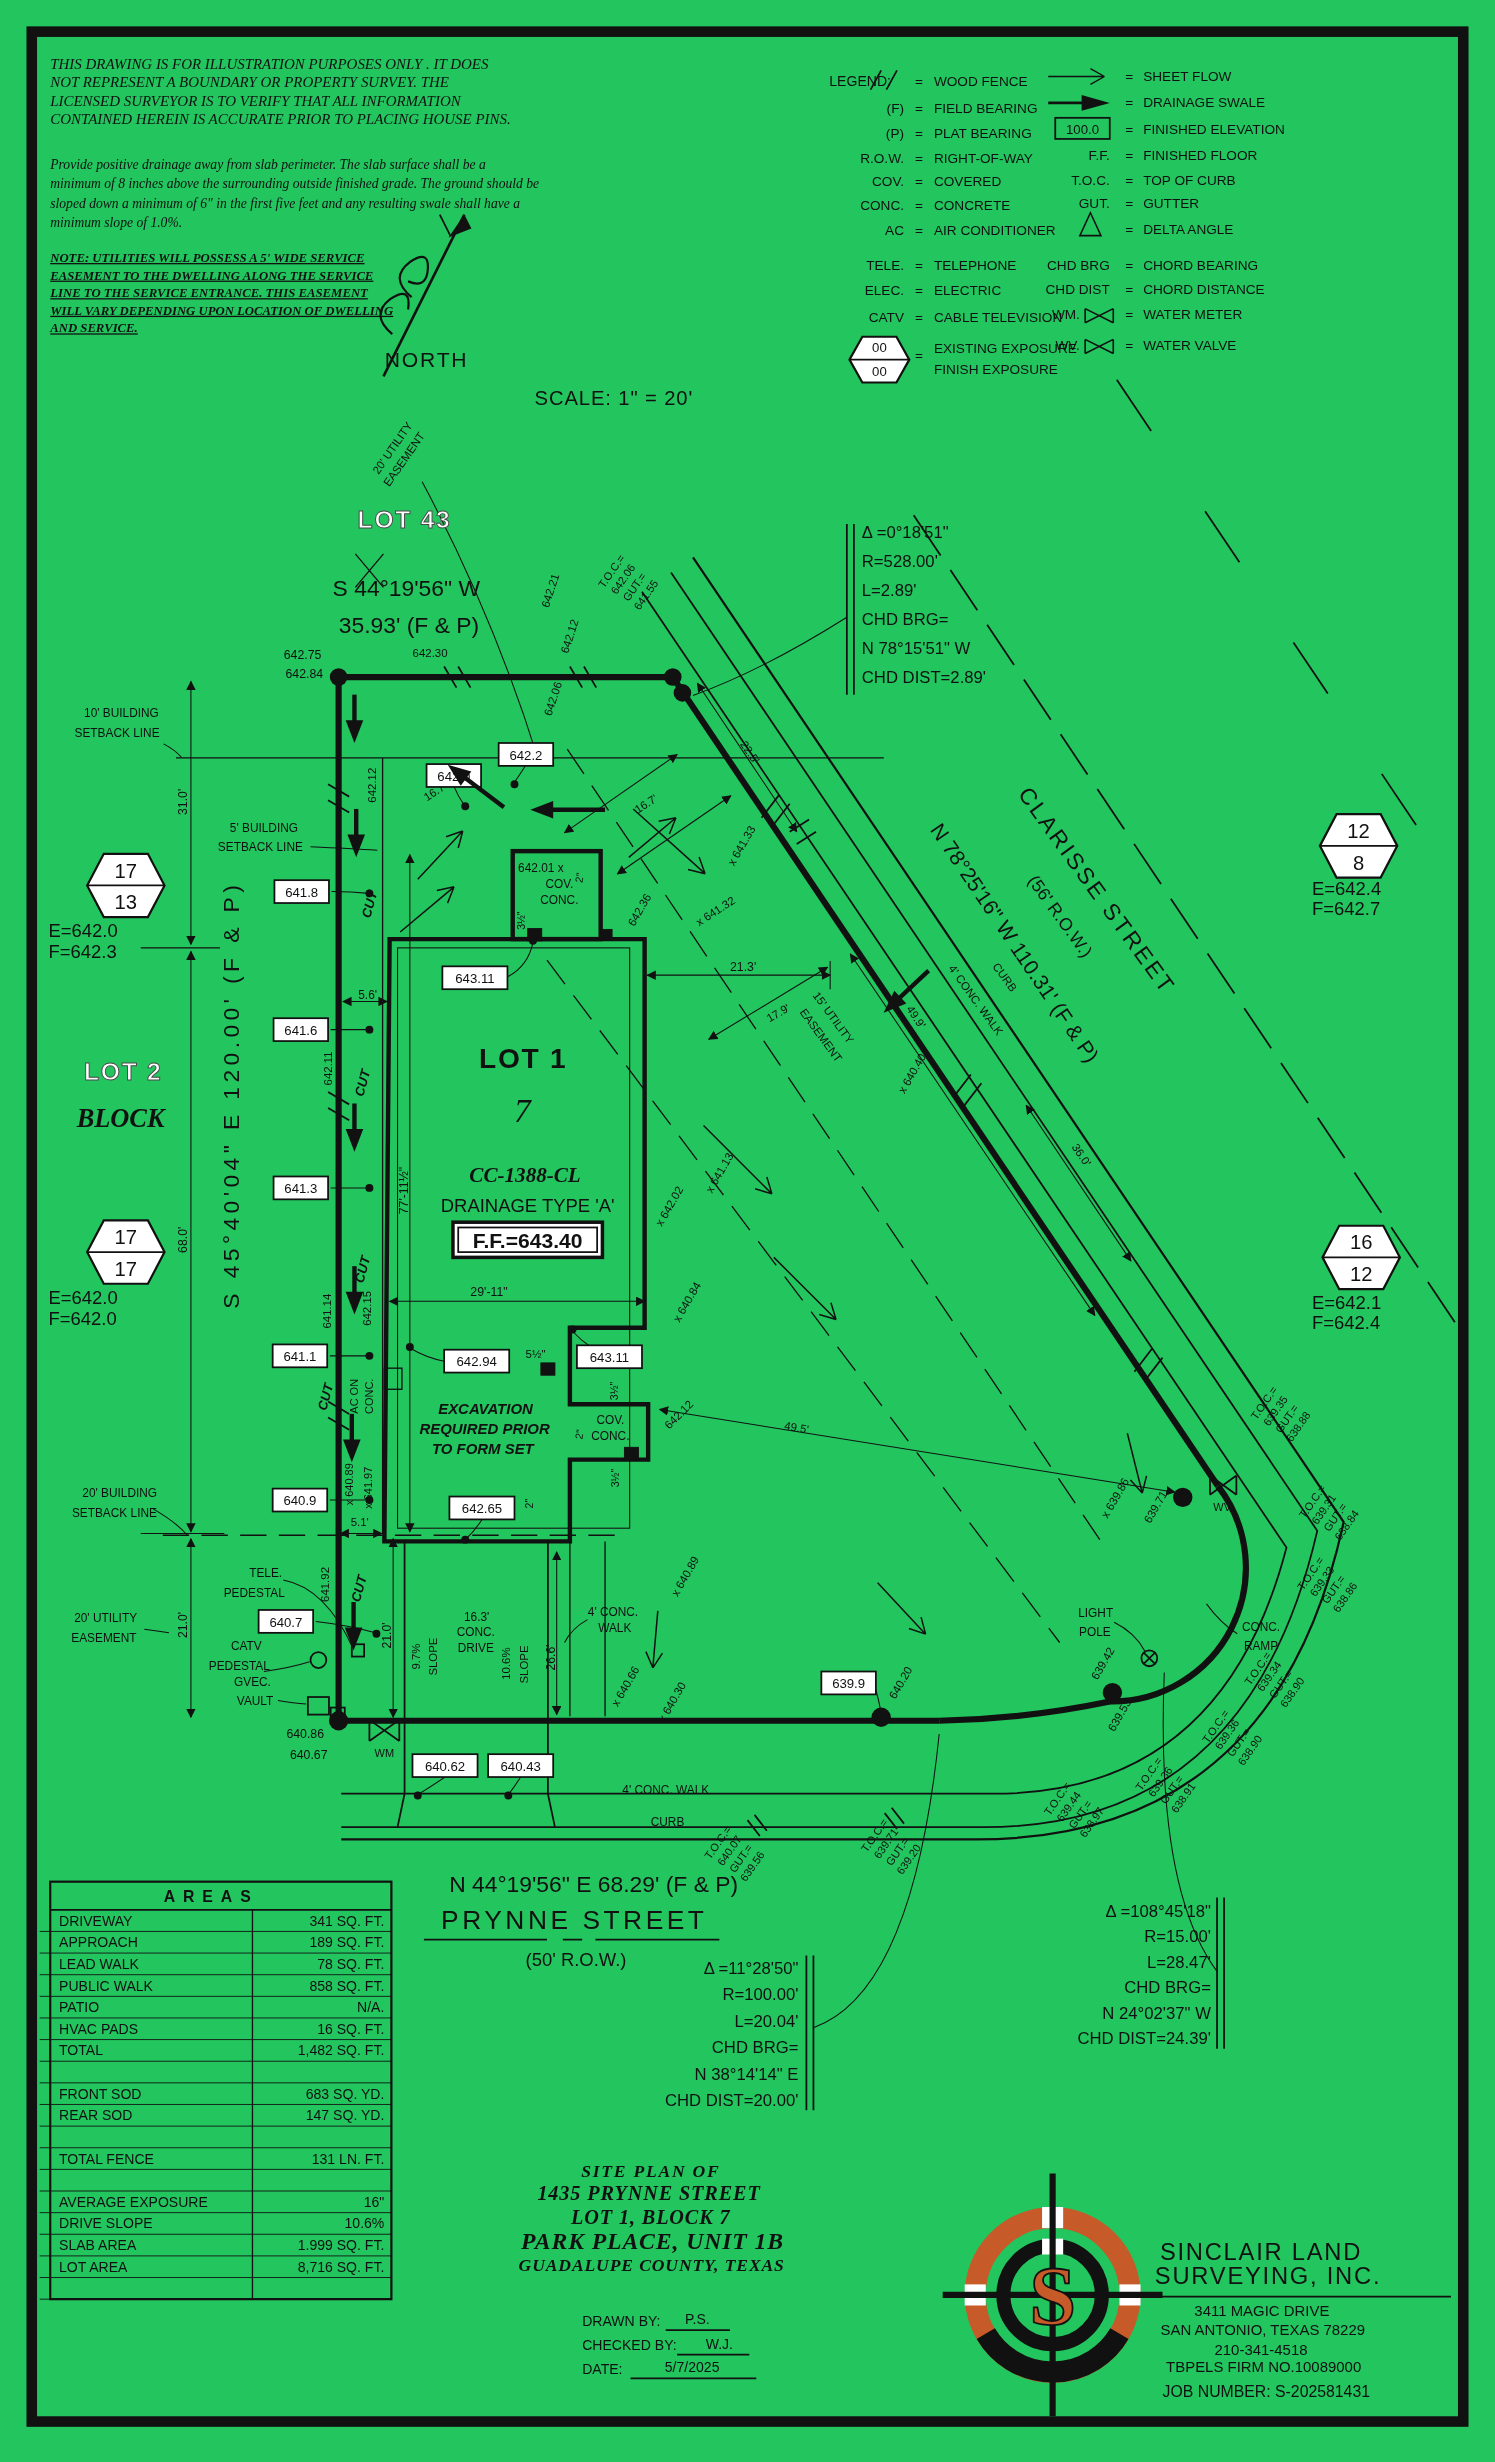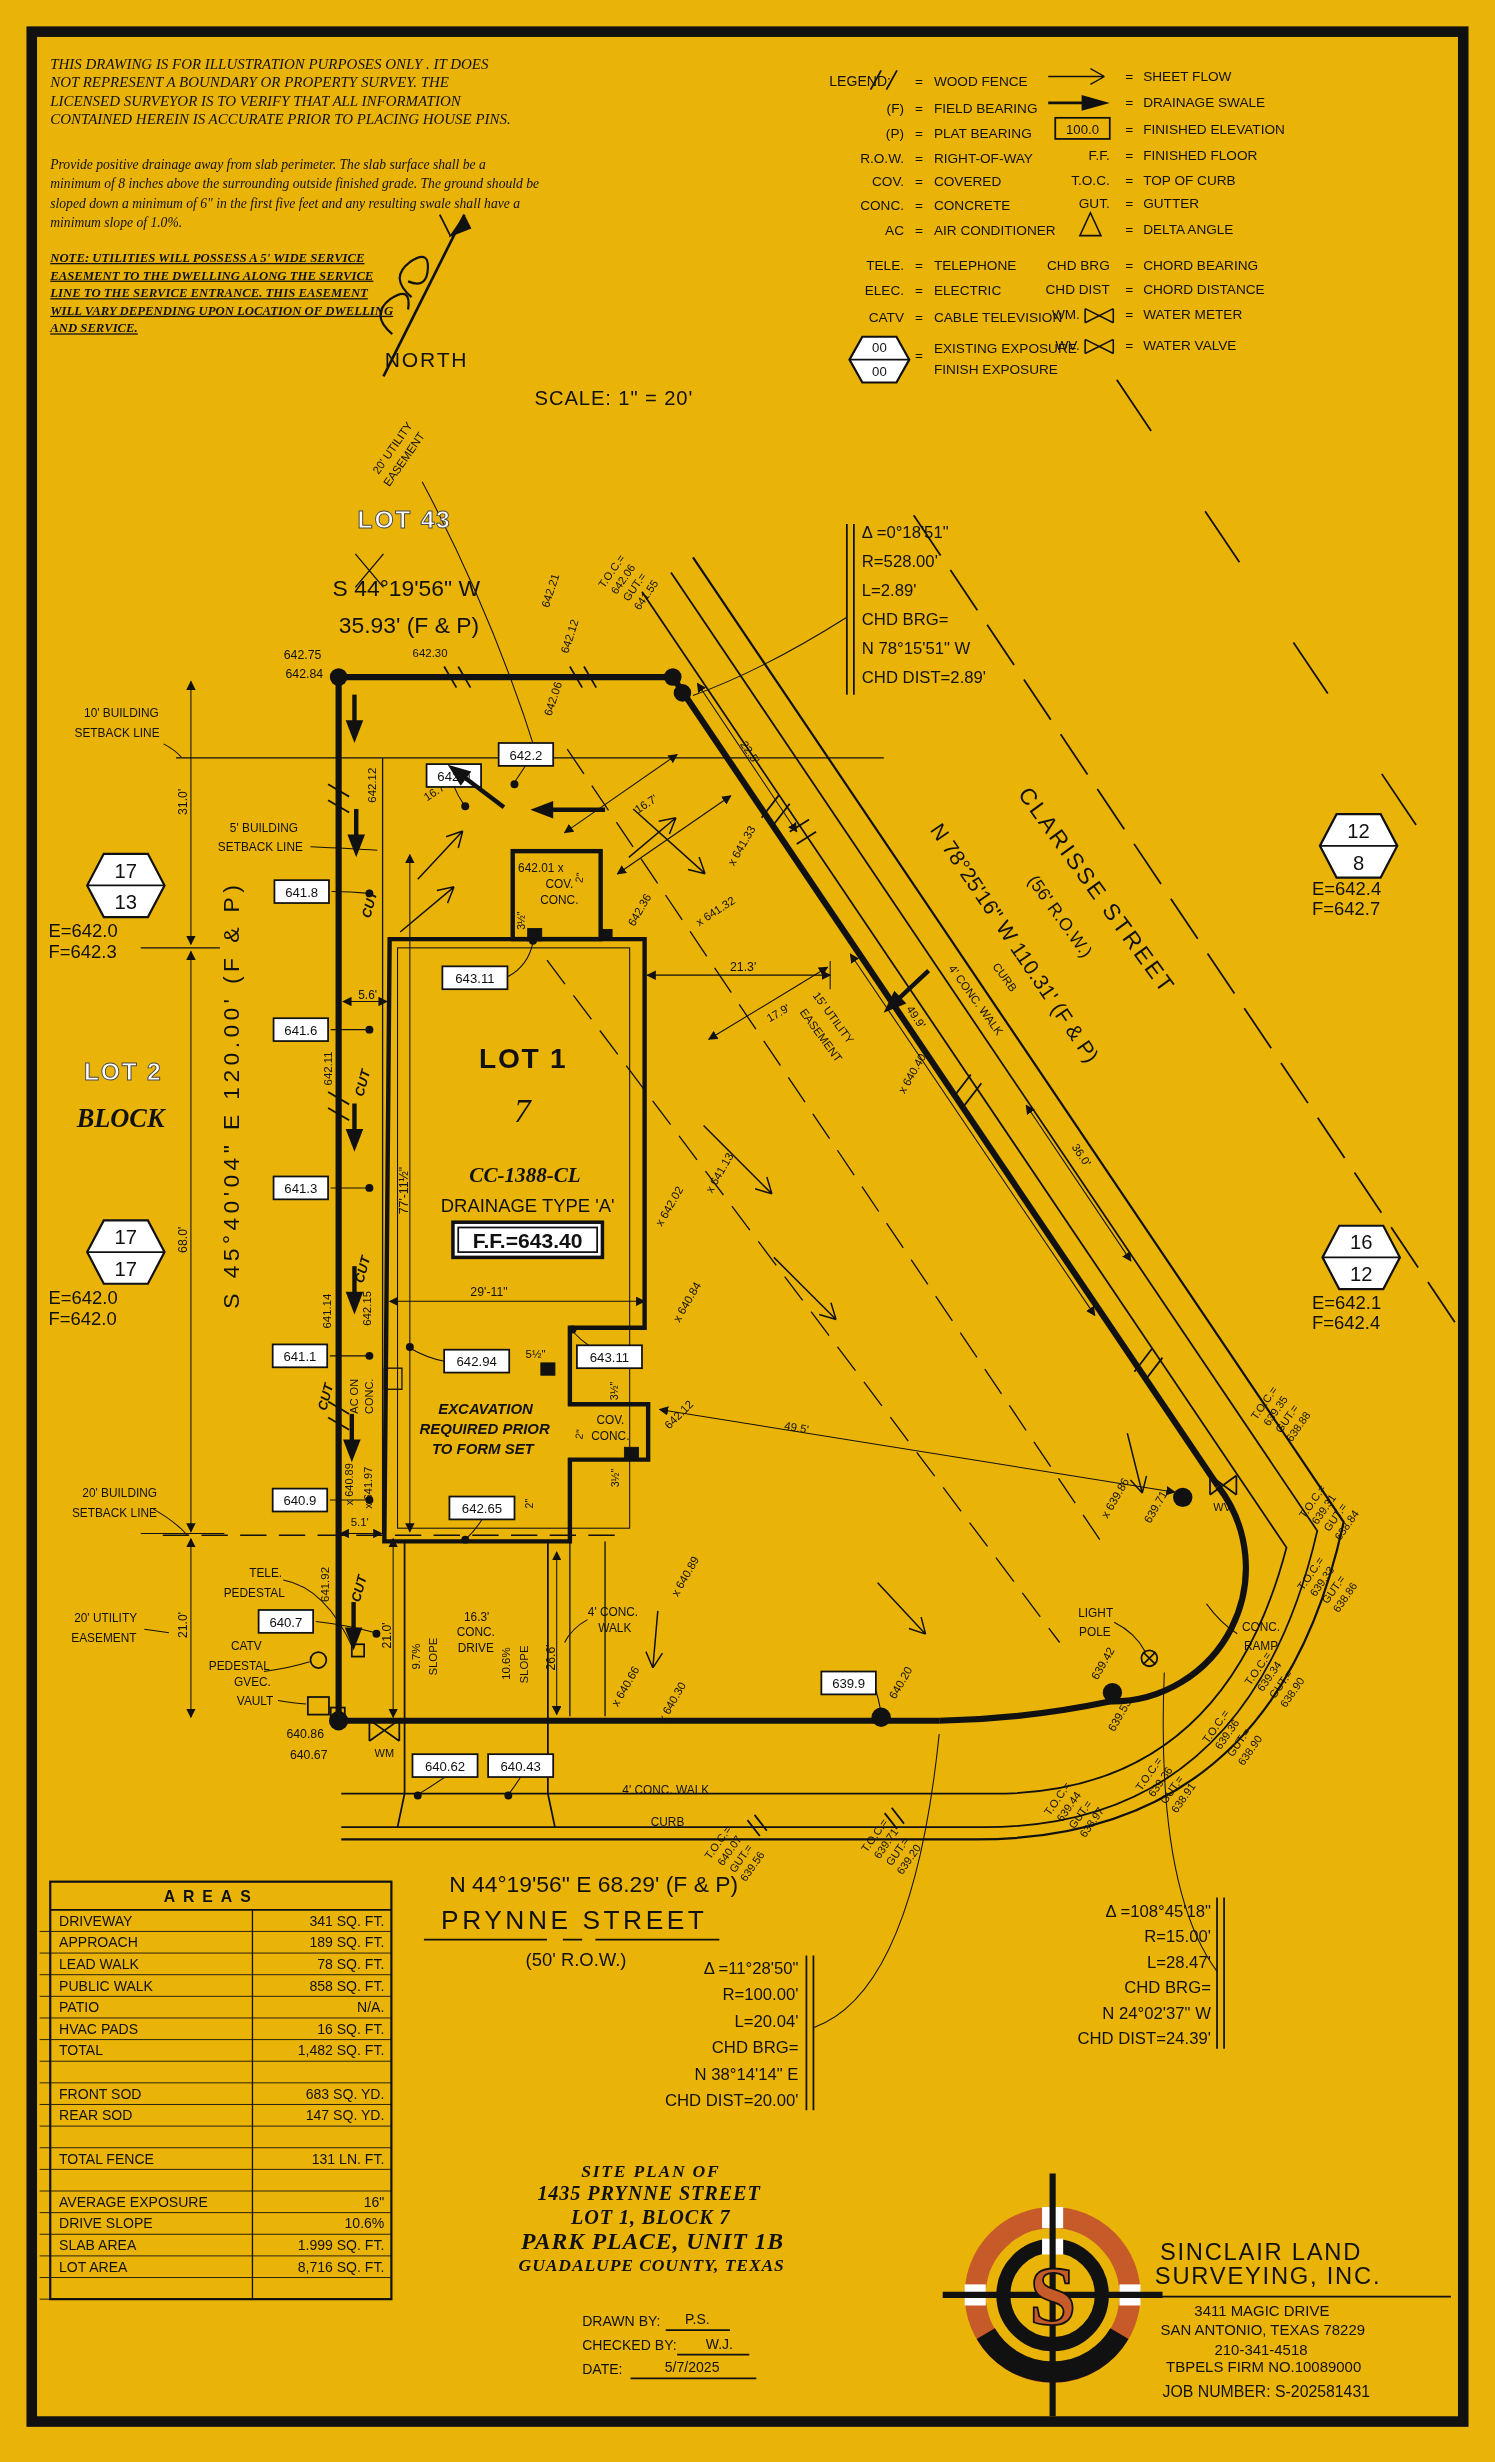--- a/index.html
+++ b/index.html
@@ -1,16 +1,16 @@
 <!DOCTYPE html>
 <html style="font-size:14px"><head>
 <meta charset="utf-8">
 <style>
   html,body{margin:0;padding:0;background:#888;}
-  .sheet{position:relative;width:1495px;height:2462px;background:#eab308;margin:0 auto;overflow:hidden;}
+  .sheet{position:relative;width:1495px;height:2462px;background:#22c55e;margin:0 auto;overflow:hidden;}
   svg{position:absolute;left:0;top:0;}
   text{font-family:"Liberation Sans",sans-serif;fill:#111;}
   .t{font-family:"Liberation Sans",sans-serif;}
   .b{font-weight:700;}
   .bi{font-weight:700;font-style:italic;}
   .si{font-family:"Liberation Serif",serif;font-style:italic;}
   .sbi{font-family:"Liberation Serif",serif;font-style:italic;font-weight:700;}
   .out{fill:#fff;stroke:#4a4a4a;stroke-width:1.1px;font-weight:700;}
   .logo-s{font-family:"Liberation Serif",serif;font-weight:700;fill:#C65A28;stroke:#111;stroke-width:2px;}
   .dim{stroke:#111;stroke-width:1.2;}

